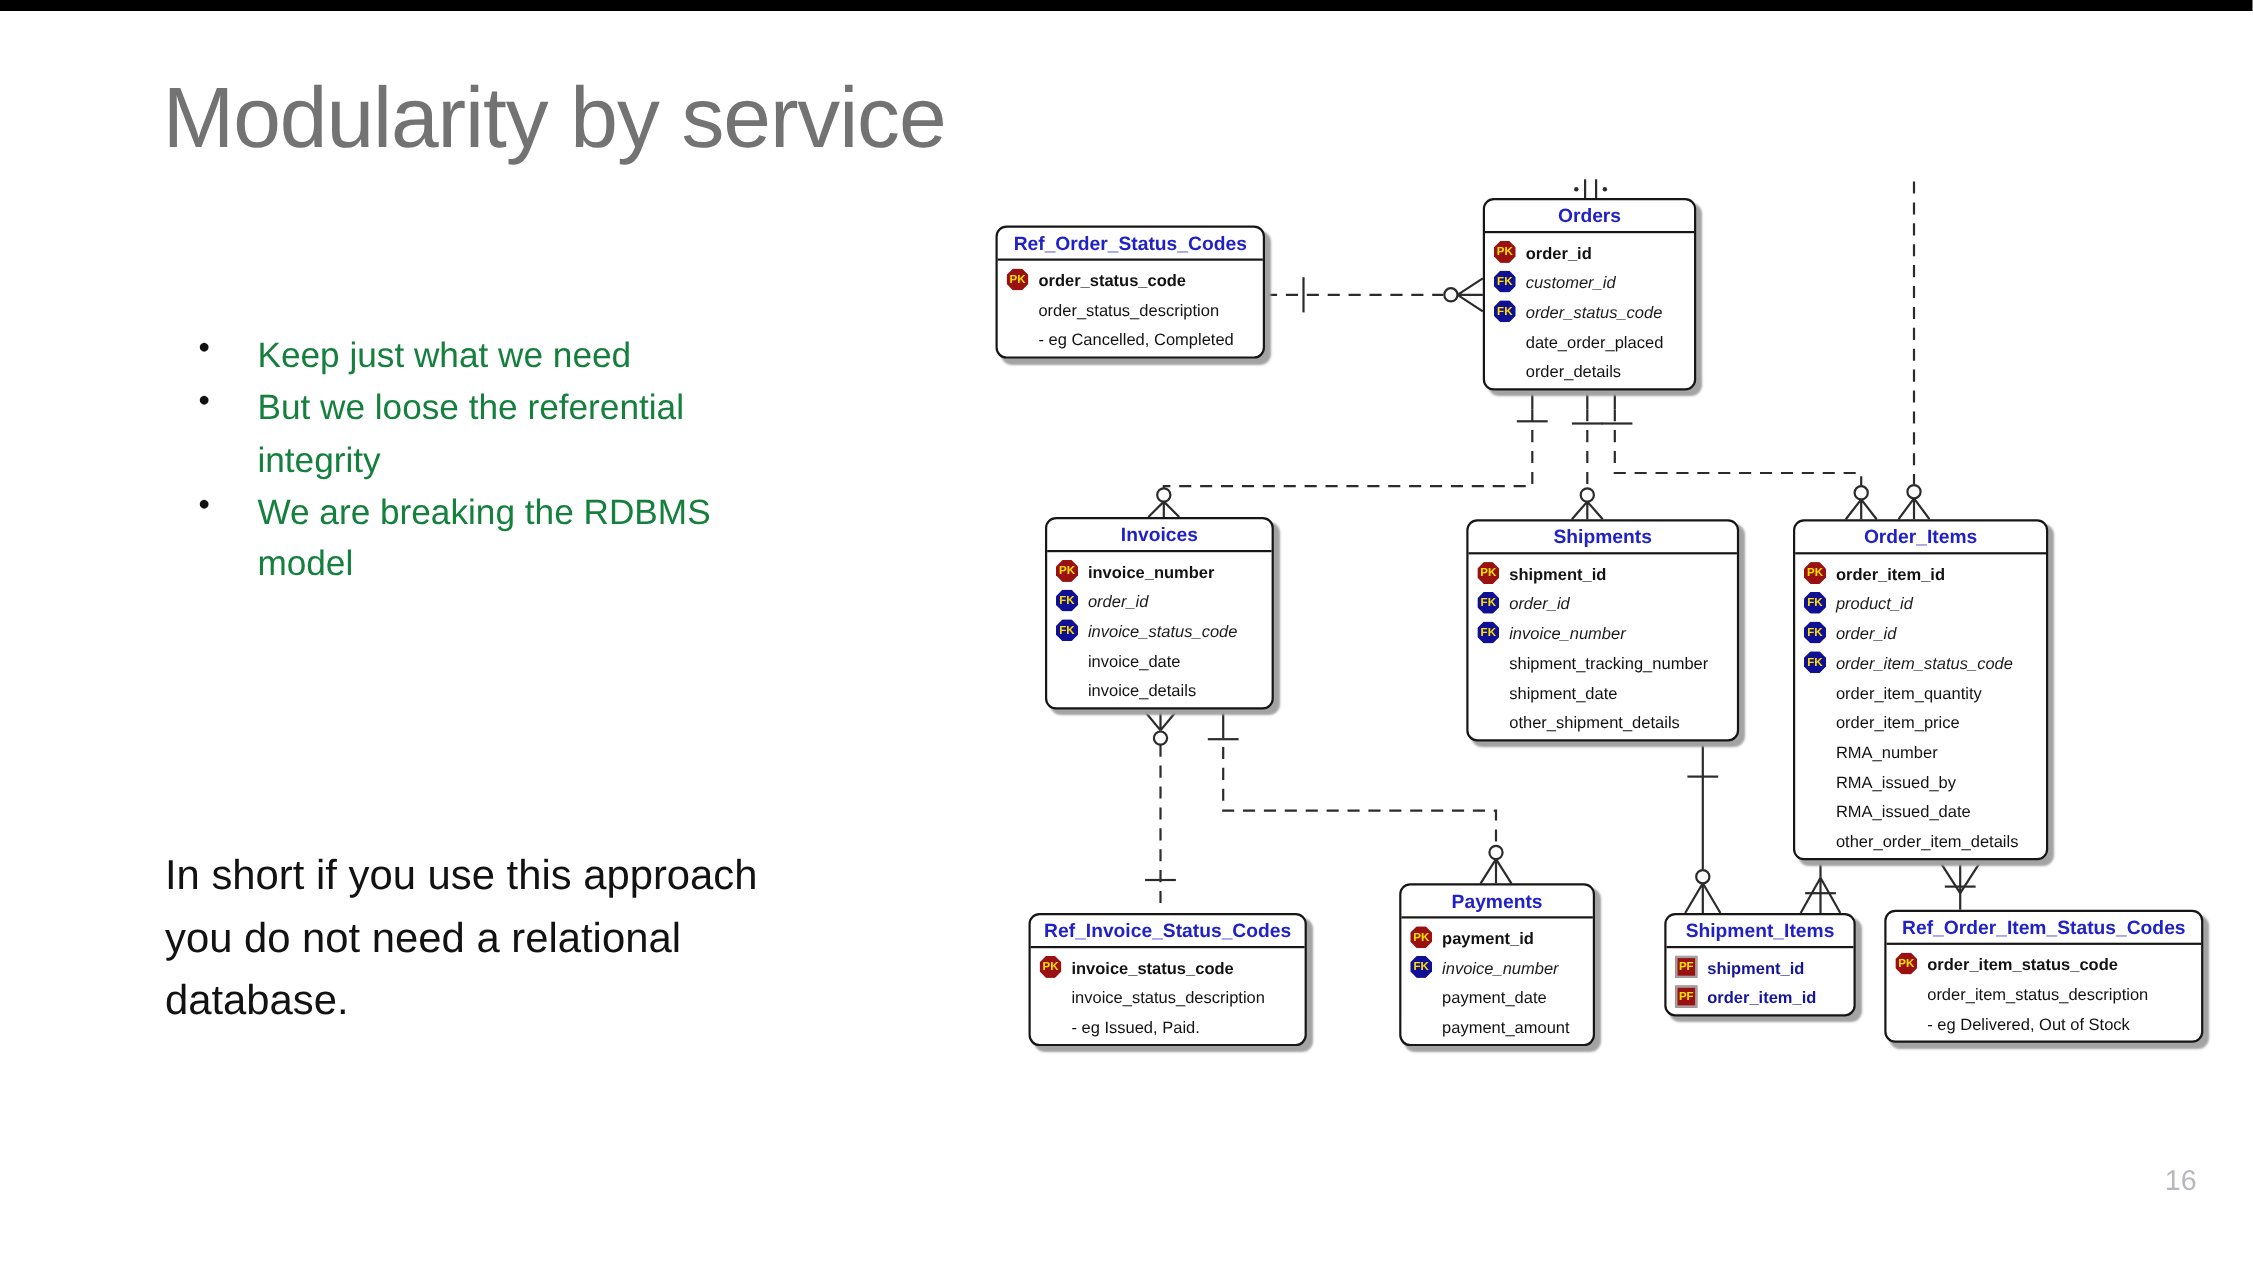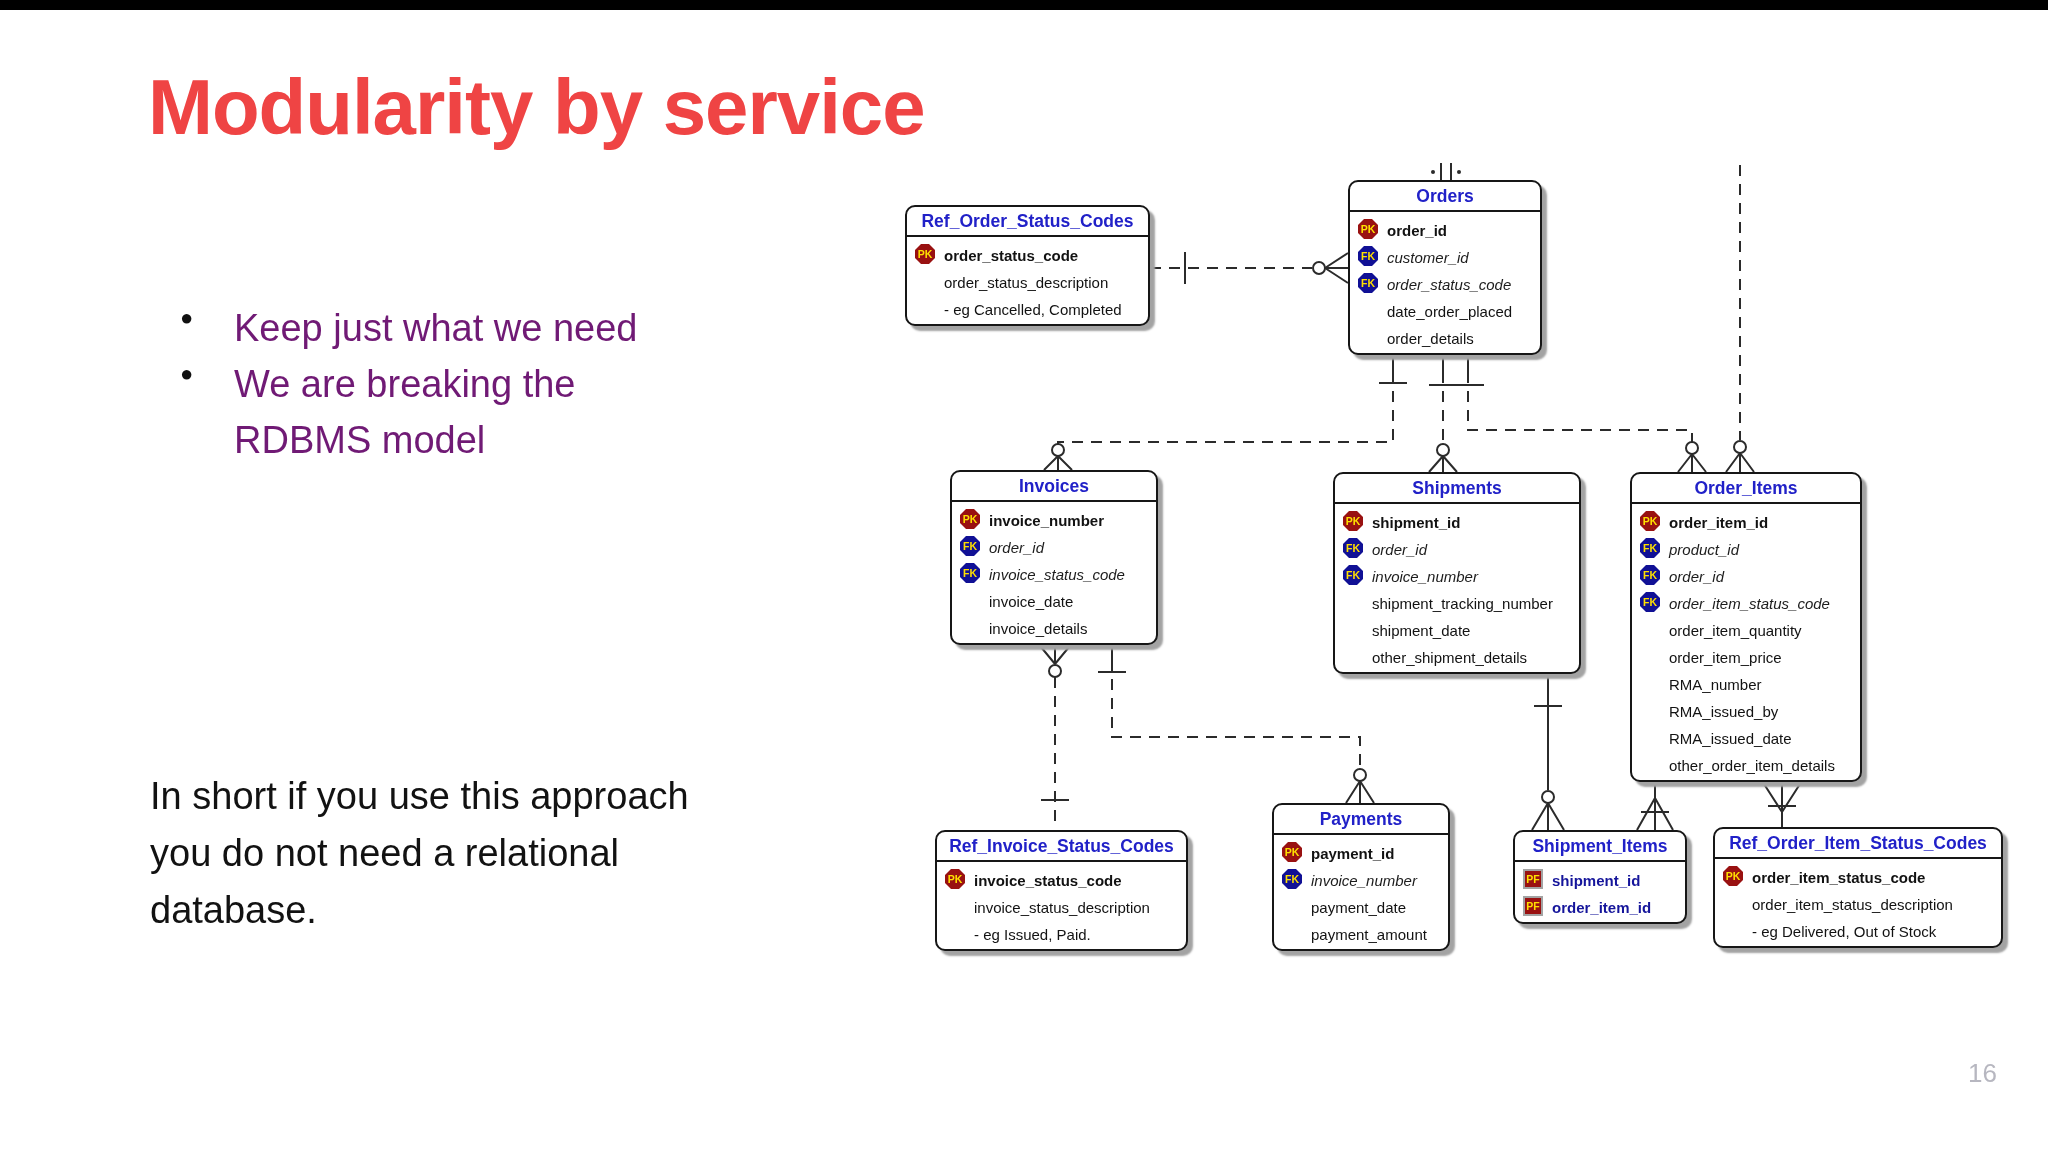--- a/index.html
+++ b/index.html
@@ -1,22 +1,22 @@
 <!DOCTYPE html>
 <html><head>
 <meta charset="utf-8">
 <style>
   html,body{margin:0;padding:0;background:#ffffff;}
   #slide{position:relative;width:2048px;height:1152px;background:#ffffff;overflow:hidden;
          font-family:"Liberation Sans", sans-serif;}
   #topbar{position:absolute;left:0;top:0;width:2048px;height:10px;background:#000000;}
   .title{position:absolute;left:148px;top:62px;font-size:78px;letter-spacing:-1px;
-         color:#ef4444;font-weight:700;white-space:nowrap;}
+         color:#737373;font-weight:400;white-space:nowrap;}
   .bullets{position:absolute;left:178px;top:300px;width:500px;list-style:none;margin:0;padding:0;
-           font-size:38px;line-height:1.48;color:#701a75;}
+           font-size:32px;line-height:1.48;color:#15803d;}
   .bullets li{position:relative;padding-left:56px;}
   .bullets li::before{content:"●";position:absolute;left:2px;top:0.08em;font-size:0.58em;color:#111;}
   .note{position:absolute;left:150px;top:768px;width:610px;font-size:38px;line-height:1.5;color:#121212;}
   .pagenum{position:absolute;left:1968px;top:1058px;font-size:26px;color:#b7b7c0;}
 
   
   #connectors{position:absolute;left:0;top:0;pointer-events:none;}
   .er-table{position:absolute;background:#ffffff;border:2px solid #161616;border-radius:10px;
             box-shadow:5px 5px 2px #a3a3a3;padding-bottom:6px;box-sizing:border-box;}
   .er-title{text-align:center;color:#2121c8;font-weight:bold;font-size:17.5px;
@@ -36,20 +36,21 @@
 </head>
 <body>
 
 <div id="slide">
   <div id="topbar"></div>
 
   <div class="title">Modularity by service</div>
 
   <ul class="bullets">
     <li>Keep just what we need</li>
+    <li>But we loose the referential integrity</li>
     <li>We are breaking the RDBMS model</li>
   </ul>
 
   <div class="note">In short if you use this approach you do not need a relational database.</div>
 
   <div class="pagenum">16</div>
 
   <svg id="connectors" width="2048" height="1152" viewBox="0 0 2048 1152" fill="none" stroke="#2b2b2b" stroke-width="2">
 
     <g>

